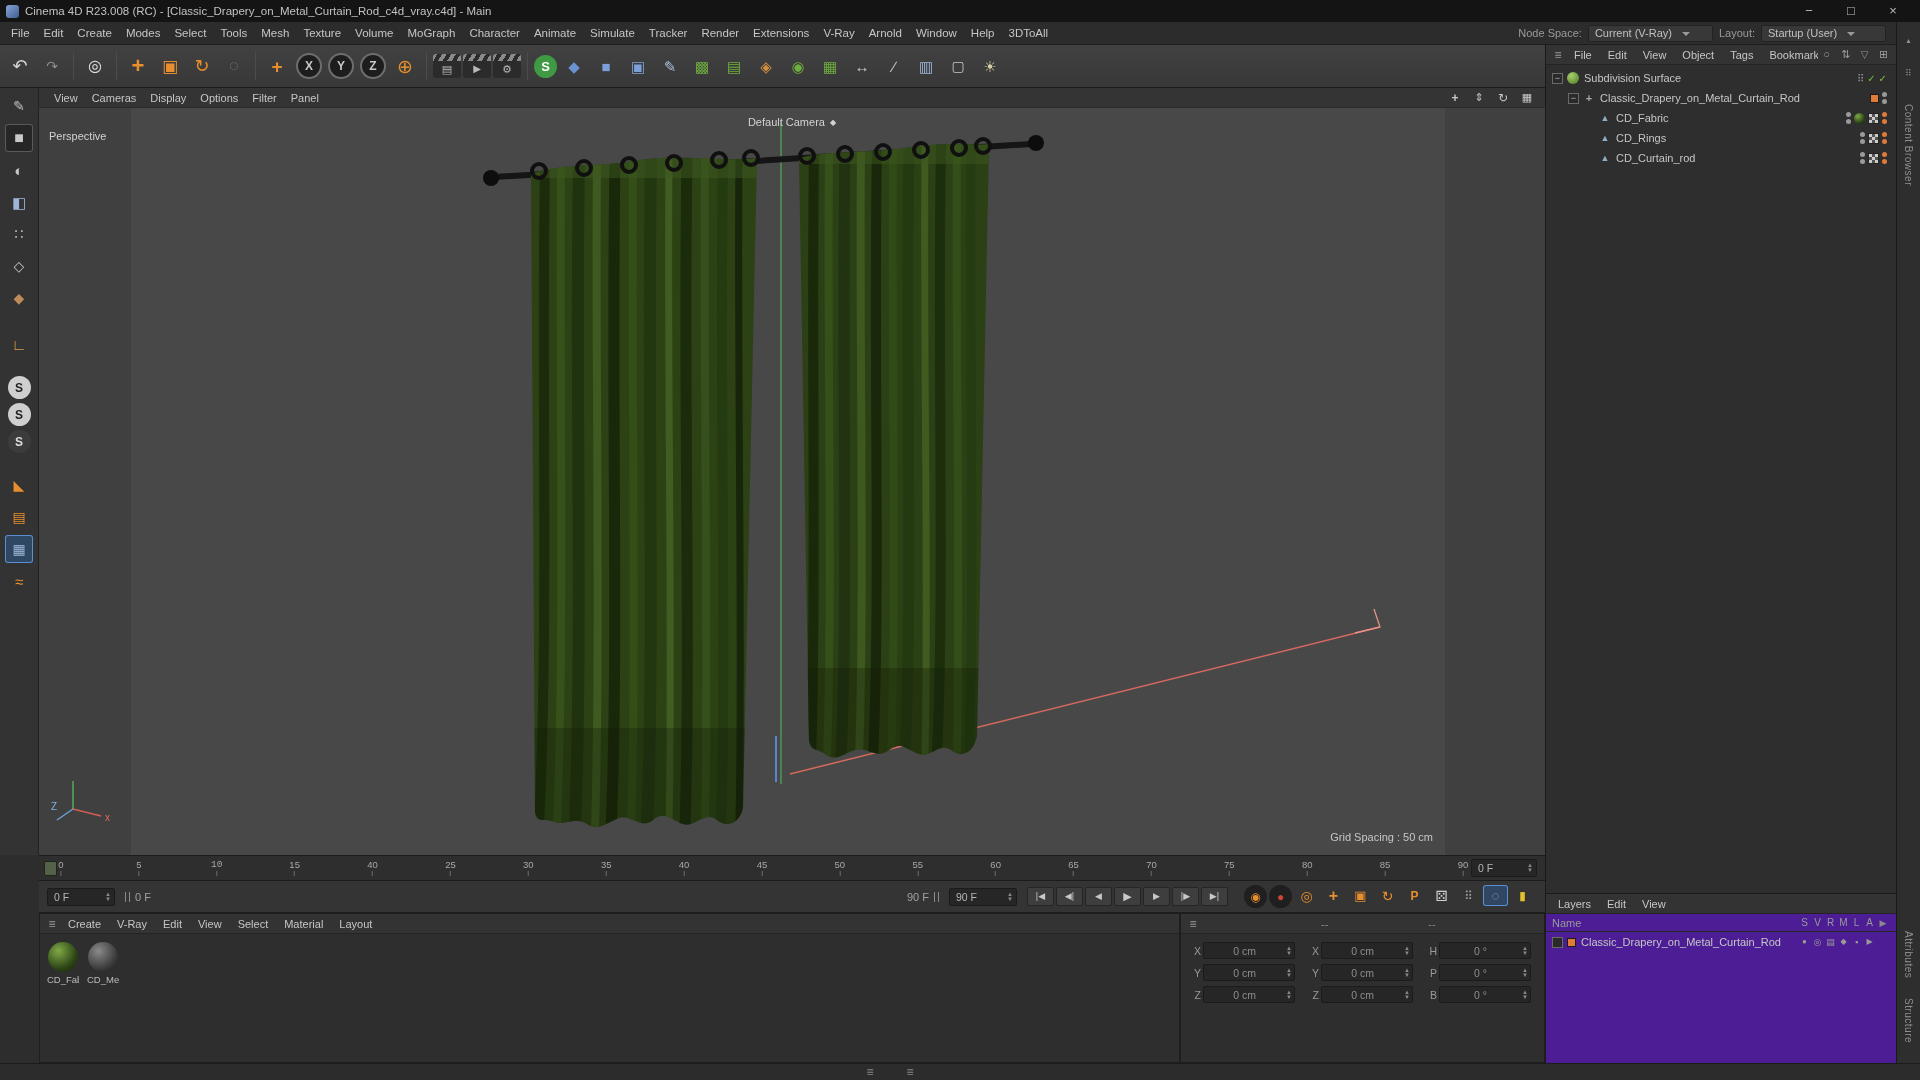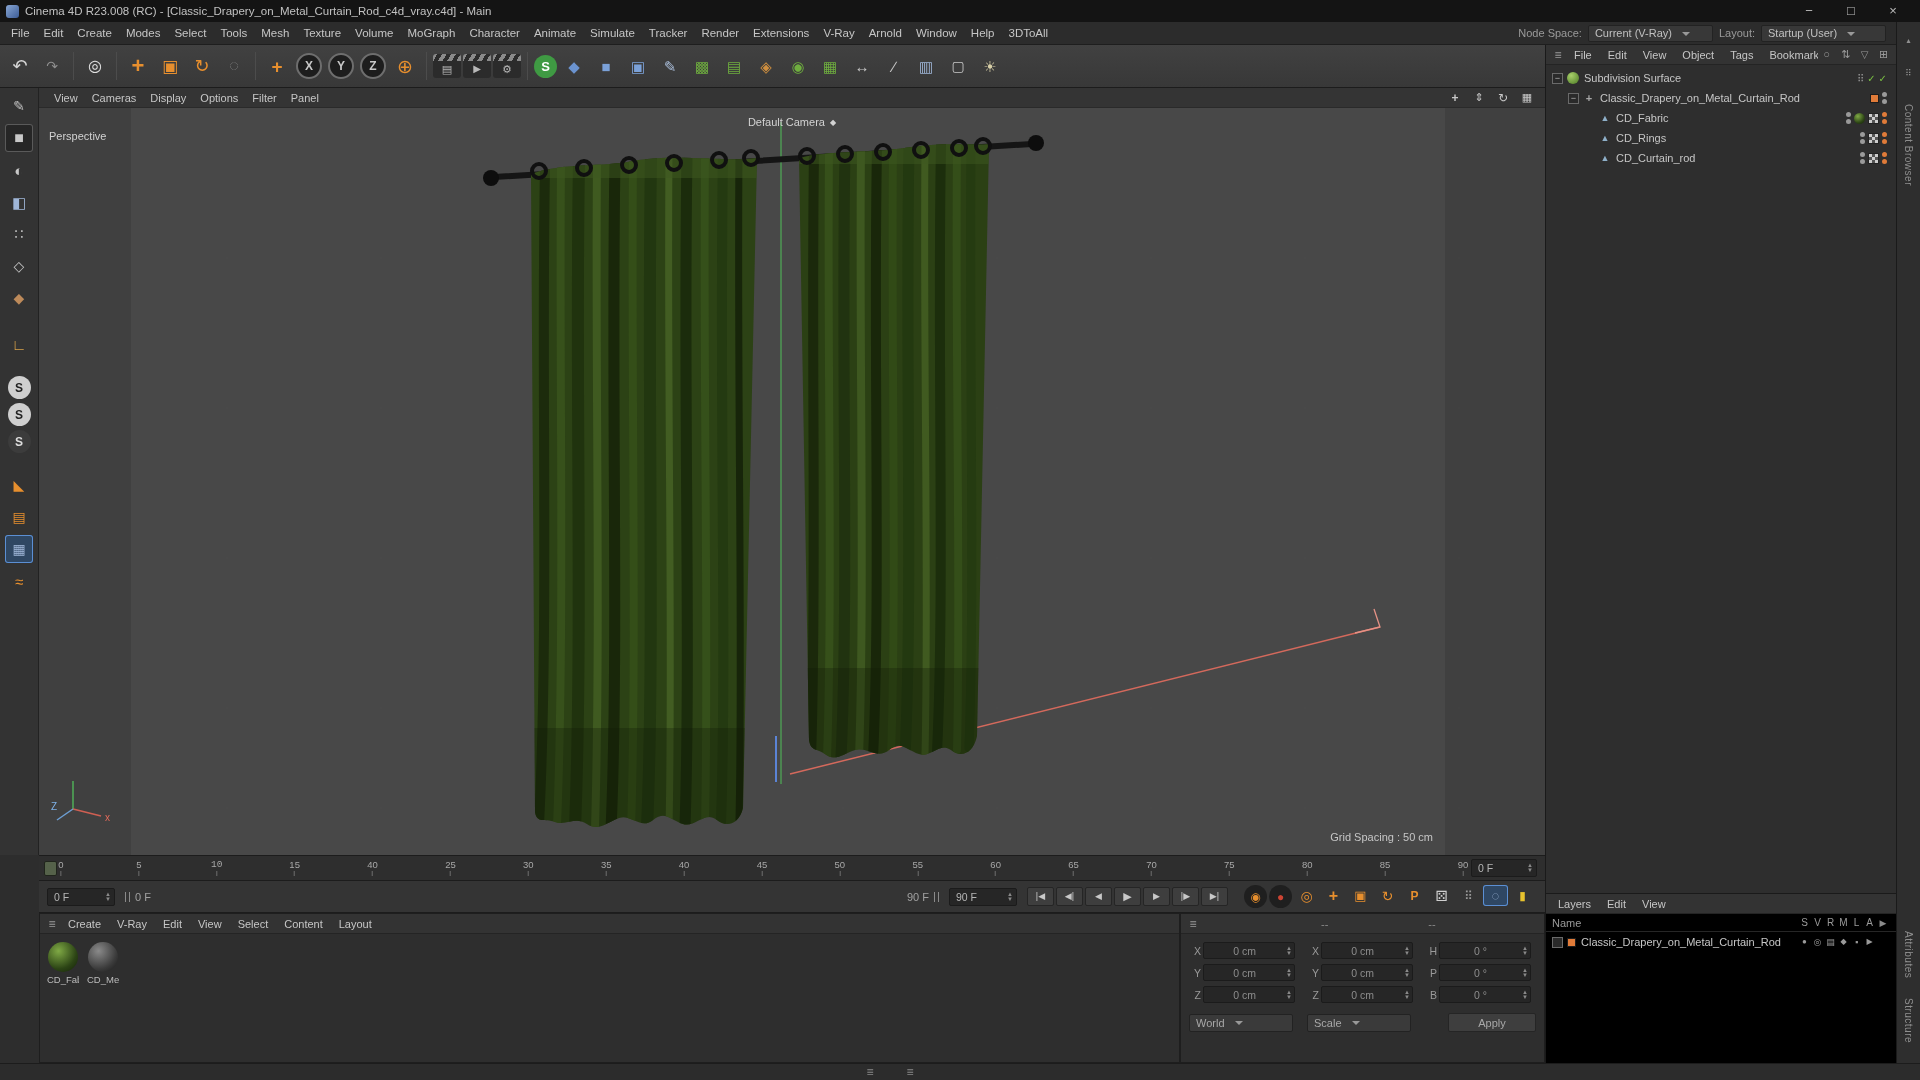--- a/index.html
+++ b/index.html
@@ -106,21 +106,21 @@
 .tags{display:flex;align-items:center;gap:3px;margin-right:5px}
 .visdots{display:flex;flex-direction:column;gap:2px}
 .visdots i{width:5px;height:5px;border-radius:50%;background:#9a9a9a}
 .visdots.orange i{background:#e07b39}
 .sw{width:9px;height:9px;background:#e07b39;border:1px solid #1c1c1c}
 .matball{width:11px;height:11px;border-radius:50%;background:radial-gradient(circle at 35% 30%,#7fa945,#2c4415 62%,#131f08)}
 .checker{width:11px;height:11px;border:1px solid #222;background:#ccc;background-image:linear-gradient(45deg,#555 26%,transparent 26%,transparent 74%,#555 74%),linear-gradient(45deg,#555 26%,transparent 26%,transparent 74%,#555 74%);background-size:6px 6px;background-position:0 0,3px 3px}
 .checkg{color:#7ac142;font-weight:bold;font-size:10px}
 .dotgrid{color:#8f8f8f;font-size:10px}
 
-.layers{position:absolute;top:893px;left:1545px;width:351px;height:170px;background:#000000;border-left:1px solid #1a1a1a;border-top:1px solid #1a1a1a}
+.layers{position:absolute;top:893px;left:1545px;width:351px;height:170px;background:#4c1d95;border-left:1px solid #1a1a1a;border-top:1px solid #1a1a1a}
 .lheader{height:18px;display:flex;align-items:center;padding:0 6px;border-bottom:1px solid #262626;color:#9a9a9a}
 .lcols{margin-left:auto;display:flex}
 .lcols span{width:13px;text-align:center;font-size:10px;color:#9a9a9a}
 .larrow{width:14px;color:#8a8a8a;font-size:9px;text-align:center}
 .lrow{height:20px;display:flex;align-items:center;padding:0 6px;color:#c6c6c6}
 .lexp{width:11px;height:11px;border:1px solid #6a6a6a;background:#2a2a2a;font-size:9px;line-height:9px;text-align:center;color:#bbb;margin-right:4px;flex:0 0 auto}
 .lrow .sw{margin-right:5px}
 .llabel{white-space:nowrap;overflow:hidden}
 .licons{margin-left:auto;margin-right:14px;display:flex}
 .licons .ticon{width:13px;height:14px}
@@ -584,21 +584,21 @@
 
   <div class="materials">
     <div class="pmenu">
       <span class="burger">≡</span>
       <div class="menus">
           <span class="mi">Create</span>
           <span class="mi">V-Ray</span>
           <span class="mi">Edit</span>
           <span class="mi">View</span>
           <span class="mi">Select</span>
-          <span class="mi">Content</span>
+          <span class="mi">Material</span>
           <span class="mi">Layout</span>
         </div>
     </div>
     <div class="matlist">
       <div class="mat">
         <div class="ball green"></div>
         <span class="mlabel">CD_Fabric</span>
       </div>
       <div class="mat">
         <div class="ball metal"></div>
@@ -679,31 +679,20 @@
           </span>
         </div>
       <span class="axl">B</span>
       <div class="field">
           <span class="fv">0 °</span>
           <span class="spinner">
             <b>▲</b>
             <b>▼</b>
           </span>
         </div>
-    </div>
-    <div class="cfoot">
-      <div class="dd small">
-          <span>World</span>
-          <i class="caret"></i>
-        </div>
-      <div class="dd small">
-          <span>Scale</span>
-          <i class="caret"></i>
-        </div>
-      <button class="applybtn">Apply</button>
     </div>
   </div>
 
   <div class="ompanel">
     <div class="pmenu">
       <span class="burger">≡</span>
       <div class="menus">
           <span class="mi">File</span>
           <span class="mi">Edit</span>
           <span class="mi">View</span>

